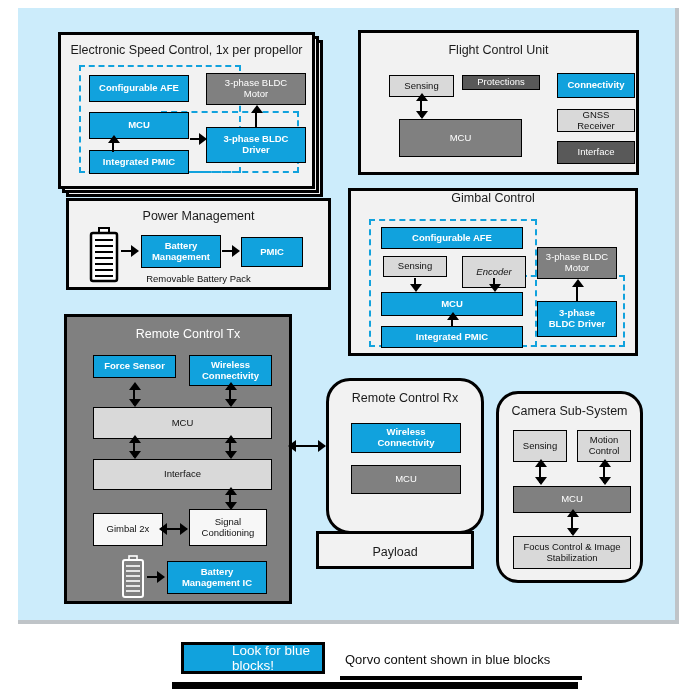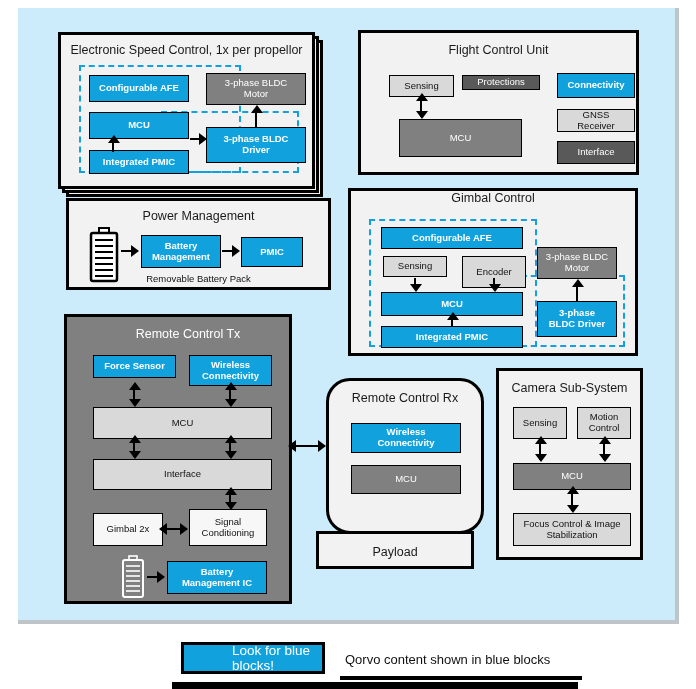--- a/index.html
+++ b/index.html
@@ -121,21 +121,21 @@
     <div class="panel" style="left:330px;top:180px;width:290px;height:168px;">
       <div class="panel-title" style="top:0;">Gimbal Control</div>
 
       <div class="dashed" style="left:18px;top:28px;width:168px;height:128px;"></div>
       <div class="dashed" style="left:170px;top:84px;width:104px;height:72px;"></div>
       <div class="dashmask" style="left:173px;top:87px;width:11px;height:66px;"></div>
       <div class="dashmask" style="left:21px;top:87px;width:152px;height:66px;"></div>
 
       <div class="blk blue" style="left:30px;top:36px;width:142px;height:22px;">Configurable AFE</div>
       <div class="blk lgray" style="left:32px;top:65px;width:64px;height:21px;">Sensing</div>
-      <div class="blk lgray" style="left:111px;top:65px;width:64px;height:32px;">Encoder</div>
+      <div class="blk lgray" style="left:111px;top:65px;width:64px;height:32px;font-style:italic;">Encoder</div>
       <div class="blk blue" style="left:30px;top:101px;width:142px;height:24px;">MCU</div>
       <div class="blk blue" style="left:30px;top:135px;width:142px;height:22px;">Integrated PMIC</div>
       <div class="blk mgray" style="left:186px;top:56px;width:80px;height:32px;">3-phase BLDC Motor</div>
       <div class="blk blue" style="left:186px;top:110px;width:80px;height:36px;">3-phase BLDC Driver</div>
 
       <div class="arrow" style="left:63px;top:87px;width:2px;height:9px;"></div>
       <div class="ah" style="left:59px;top:93px;border-left:6px solid transparent;border-right:6px solid transparent;border-top:8px solid #000;"></div>
       <div class="arrow" style="left:142px;top:87px;width:2px;height:9px;"></div>
       <div class="ah" style="left:138px;top:93px;border-left:6px solid transparent;border-right:6px solid transparent;border-top:8px solid #000;"></div>
       <div class="arrow" style="left:100px;top:128px;width:2px;height:8px;"></div>
@@ -202,21 +202,21 @@
     <div class="panel" style="left:308px;top:370px;width:158px;height:156px;border-radius:24px;">
       <div class="panel-title" style="top:10px;">Remote Control Rx</div>
       <div class="blk blue" style="left:22px;top:42px;width:110px;height:30px;">Wireless Connectivity</div>
       <div class="blk mgray" style="left:22px;top:84px;width:110px;height:29px;">MCU</div>
     </div>
 
     <div class="panel" style="left:298px;top:523px;width:158px;height:38px;">
       <div class="panel-title" style="top:11px;">Payload</div>
     </div>
 
-    <div class="panel" style="left:478px;top:360px;width:147px;height:192px;">
+    <div class="panel" style="left:478px;top:383px;width:147px;height:192px;border-radius:22px;">
       <div class="panel-title" style="top:10px;">Camera Sub-System</div>
       <div class="blk lgray" style="left:14px;top:36px;width:54px;height:32px;">Sensing</div>
       <div class="blk lgray" style="left:78px;top:36px;width:54px;height:32px;">Motion Control</div>
       <div class="blk mgray" style="left:14px;top:92px;width:118px;height:27px;">MCU</div>
       <div class="blk lgray" style="left:14px;top:142px;width:118px;height:33px;">Focus Control &amp; Image Stabilization</div>
 
       <div class="arrow" style="left:40px;top:71px;width:2px;height:18px;"></div>
       <div class="ah" style="left:36px;top:65px;border-left:6px solid transparent;border-right:6px solid transparent;border-bottom:8px solid #000;"></div>
       <div class="ah" style="left:36px;top:83px;border-left:6px solid transparent;border-right:6px solid transparent;border-top:8px solid #000;"></div>
 

